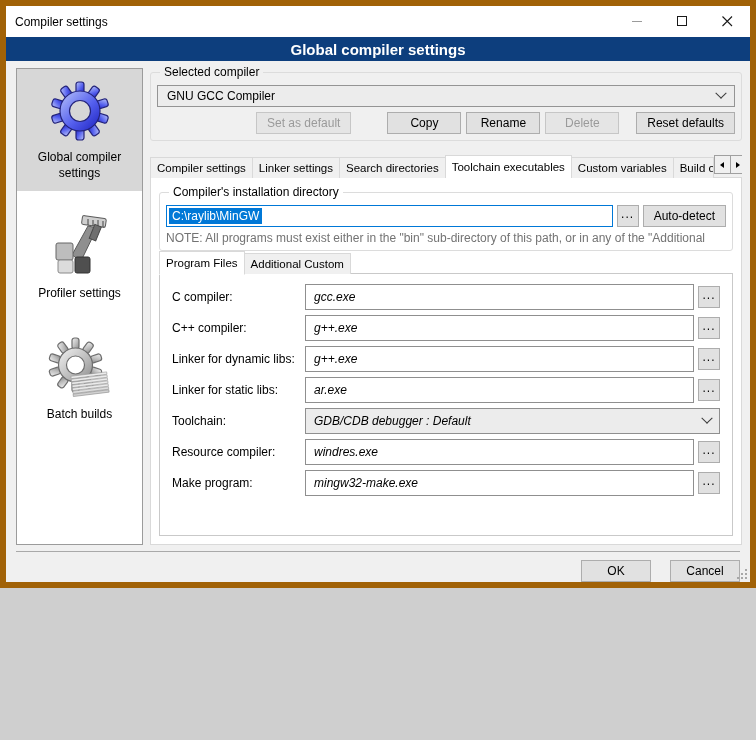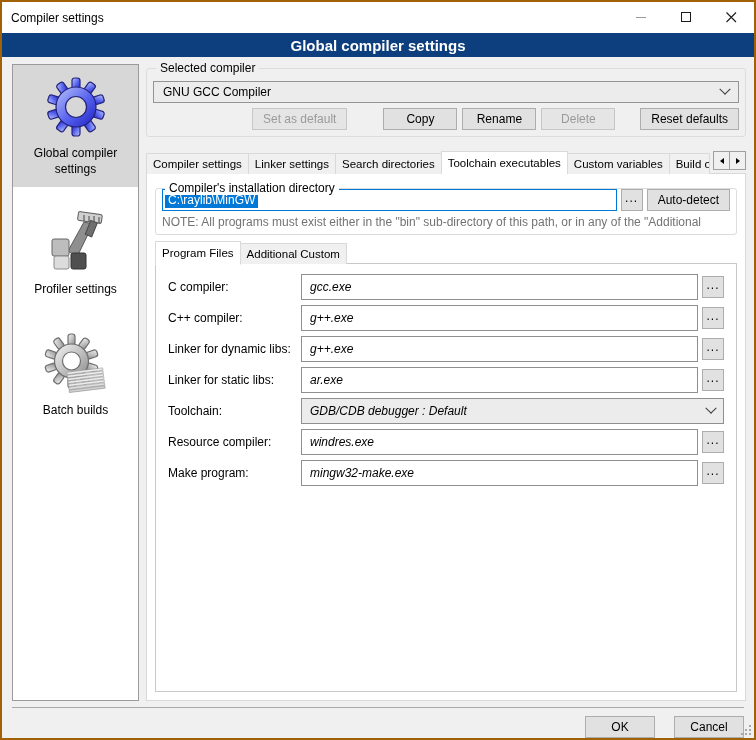--- a/index.html
+++ b/index.html
@@ -1,18 +1,18 @@
 <!DOCTYPE html>
 <html><head>
 <meta charset="utf-8">
 <style>
   html,body{margin:0;padding:0;background:#cfcfcf;}
   .window{
-    width:756px;height:740px;box-sizing:border-box;margin:0 auto;
-    border:2px solid #a16207;background:#f0f0f0;color:#000;
+    width:756px;height:588px;box-sizing:border-box;margin:0 auto;
+    border:6px solid #a16207;background:#f0f0f0;color:#000;
     font-family:"Liberation Sans","DejaVu Sans",sans-serif;font-size:12px;
     position:relative;overflow:hidden;display:flex;flex-direction:column;
   }
   
   .titlebar{height:31px;background:#ffffff;display:flex;align-items:center;flex:0 0 auto;}
   .title{padding-left:9px;}
   .win-controls{margin-left:auto;display:flex;height:100%;}
   .win-btn{width:45px;display:flex;align-items:center;justify-content:center;}
   
   .banner{height:24px;background:#0d3e7d;color:#fff;font-weight:bold;font-size:15px;
@@ -55,33 +55,33 @@
   .tab.active{height:24px;background:#fff;position:relative;z-index:4;margin-bottom:-1px;border-bottom:1px solid #fff;}
   .tab.clipped{max-width:41px;overflow:hidden;}
   .tab-arrows{margin-left:auto;display:flex;align-self:flex-start;margin-top:1px;flex:0 0 auto;}
   .arrow-btn{width:17px;height:19px;box-sizing:border-box;background:#f0f0f0;border:1px solid #a0a0a0;
     display:flex;align-items:center;justify-content:center;}
   .arrow-btn + .arrow-btn{margin-left:-1px;}
   .tri-l{width:0;height:0;border-top:3.5px solid transparent;border-bottom:3.5px solid transparent;border-right:4.5px solid #000;}
   .tri-r{width:0;height:0;border-top:3.5px solid transparent;border-bottom:3.5px solid transparent;border-left:4.5px solid #000;}
   .page{flex:1;background:#fff;border:1px solid #d9d9d9;margin-top:-1px;display:flex;flex-direction:column;
     padding:12px 6px 8px;min-height:0;position:relative;z-index:1;}
-  .group2{padding:0 6px 5px;margin:2px 2px 0;background:#fff;}
+  .group2{padding:12px 6px 5px;margin:2px 2px 0;background:#fff;}
   .group2 .group-label{background:#fff;}
   .dir-row{display:flex;align-items:center;}
   .path-input{flex:1;height:22px;box-sizing:border-box;border:1px solid #0078d7;background:#fff;
     display:flex;align-items:center;padding:0 2px;overflow:hidden;}
   .path-sel{background:#0078d7;color:#fff;padding:1px 3px;white-space:pre;}
   .dots-btn{width:22px;height:22px;flex:0 0 auto;box-sizing:border-box;margin-left:4px;background:#e1e1e1;
     border:1px solid #adadad;display:flex;align-items:center;justify-content:center;}
   .dots-btn span{margin-top:-5px;letter-spacing:1px;}
   .autodetect{margin-left:4px;min-width:74px;}
   .note{margin-top:4px;color:#737373;white-space:nowrap;overflow:hidden;}
   
-  .subtabstrip{display:flex;align-items:flex-end;margin:6px 0 0 2px;height:23px;position:relative;z-index:3;font-size:11.5px;}
+  .subtabstrip{display:flex;align-items:flex-end;margin:0 0 0 2px;height:23px;position:relative;z-index:3;font-size:11.5px;}
   .subpage{flex:1;margin:-1px 2px 0 2px;background:#fff;border:1px solid #c9c9c9;
     padding:12px 12px 8px;display:flex;flex-direction:column;min-height:0;position:relative;z-index:1;}
   .frow{display:flex;align-items:center;height:22px;margin-bottom:9px;flex:0 0 auto;}
   .flabel{width:133px;flex:0 0 auto;}
   .fbox{flex:1;height:22px;box-sizing:border-box;border:1px solid #8f8f8f;background:#fff;
     display:flex;align-items:center;padding:12px 8px;overflow:hidden;white-space:nowrap;font-style:italic;}
   .fbox.combo-like{background:#ececec;}
   
   .footer-sep{border-top:1px solid #a9a9a9;margin:6px 10px 0;flex:0 0 auto;}
   .footer{display:flex;justify-content:flex-end;gap:19px;padding:8px 10px 0;flex:0 0 auto;}

